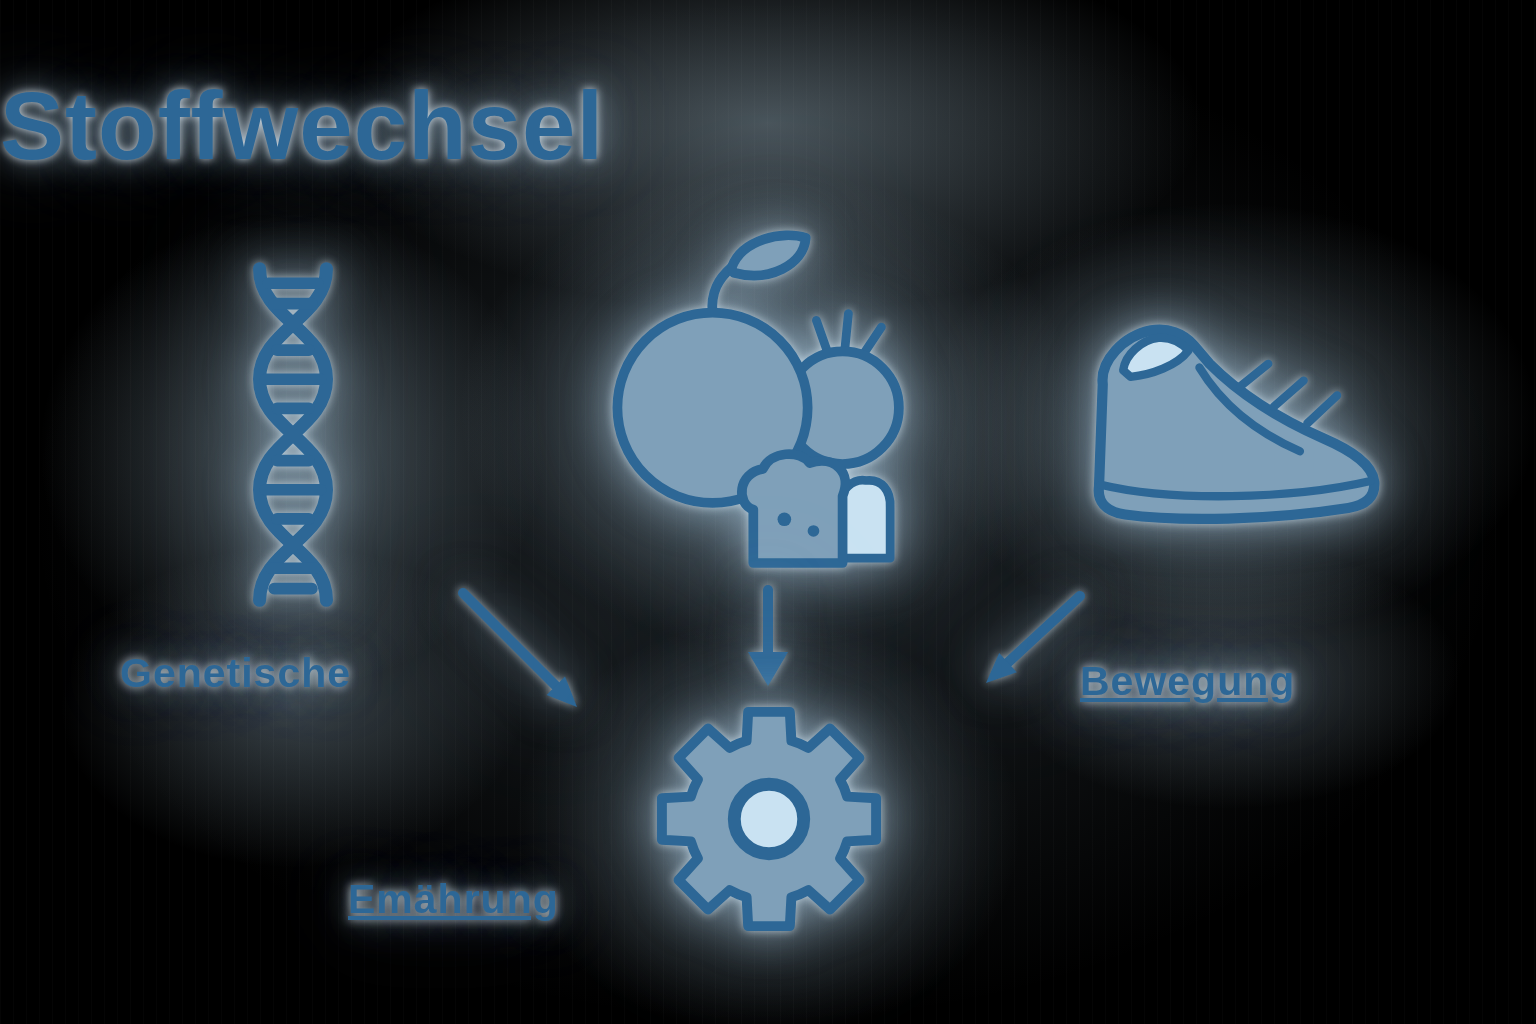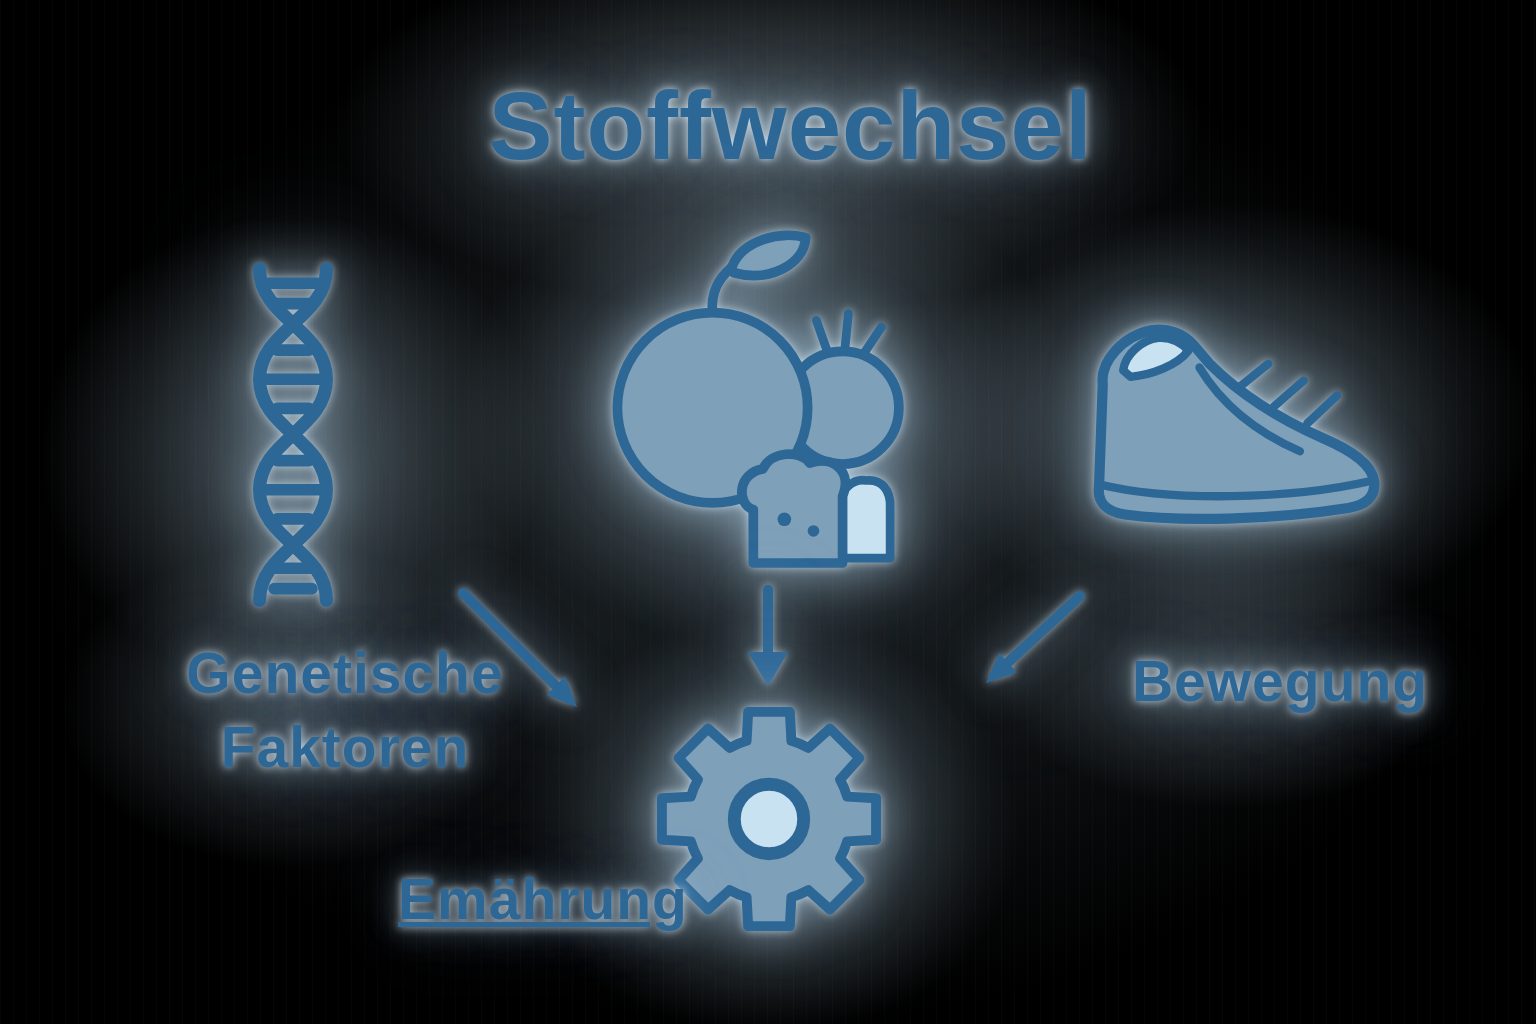--- a/index.html
+++ b/index.html
@@ -22,32 +22,31 @@
   .abs{position:absolute;}
   .glow-svg{
     filter: drop-shadow(0 0 5px rgba(225,242,255,0.65))
             drop-shadow(0 0 22px rgba(185,218,242,0.50))
             drop-shadow(0 0 55px rgba(160,200,230,0.35));
   }
   .label{
     color:var(--accent);
     font-weight:700;
     letter-spacing:1px;
-    text-align:center;
+    text-align:left;
     text-shadow: 0 0 10px rgba(232,245,255,0.85),
                  0 0 32px rgba(185,220,245,0.55),
                  0 0 70px rgba(160,200,230,0.40);
-    padding-left: 45px;
   }
   .title{
     left:0;right:0;top:76px;
     font-size:96px;
     line-height:100px;
   }
-  .side-label{font-size:57px;line-height:74px;}
+  .side-label{font-size:41px;line-height:74px;}
   .ic-stroke{stroke:var(--accent);fill:none;stroke-linecap:round;stroke-linejoin:round;}
   .ic-fill{fill:var(--icon-fill);stroke:var(--accent);stroke-linecap:round;stroke-linejoin:round;}
   .ic-light{fill:var(--icon-fill-light);stroke:var(--accent);stroke-linecap:round;stroke-linejoin:round;}
   .ic-solid{fill:var(--accent);stroke:none;}
 </style>
 </head>
 <body>
 
 <div class="abs label title">Stoffwechsel</div>
 
@@ -142,18 +141,17 @@
          A82,82 0 0 1 48.3,80.3 L28.8,58.5 L58.5,28.8 L80.3,48.3
          A82,82 0 0 1 97.4,41.2 L99,12 L141,12 L142.6,41.2
          A82,82 0 0 1 159.7,48.3 L181.5,28.8 L211.2,58.5 L191.7,80.3
          A82,82 0 0 1 198.8,97.4 Z"></path>
     <circle class="ic-light" stroke-width="13" cx="120" cy="120" r="35"></circle>
   </svg>
 </div>
 
 <div class="abs label side-label" style="left:120px;top:636px;width:360px;">
   <div>Genetische</div>
-  <div>Faktoren</div>
 </div>
 
-<div class="abs label side-label" style="left:1080px;top:644px;width:310px;">Bewegung</div>
+<div class="abs label side-label" style="left:1080px;top:644px;width:310px;text-decoration:underline;">Bewegung</div>
 
 <div class="abs label side-label" style="left:348px;top:862px;width:300px;text-decoration:underline;">Emährung</div>
 
 </body></html>

